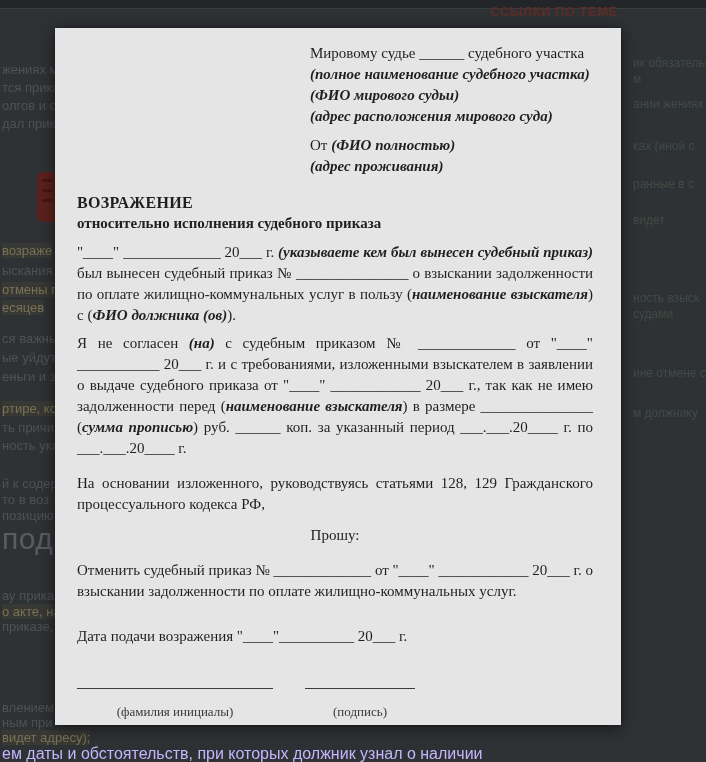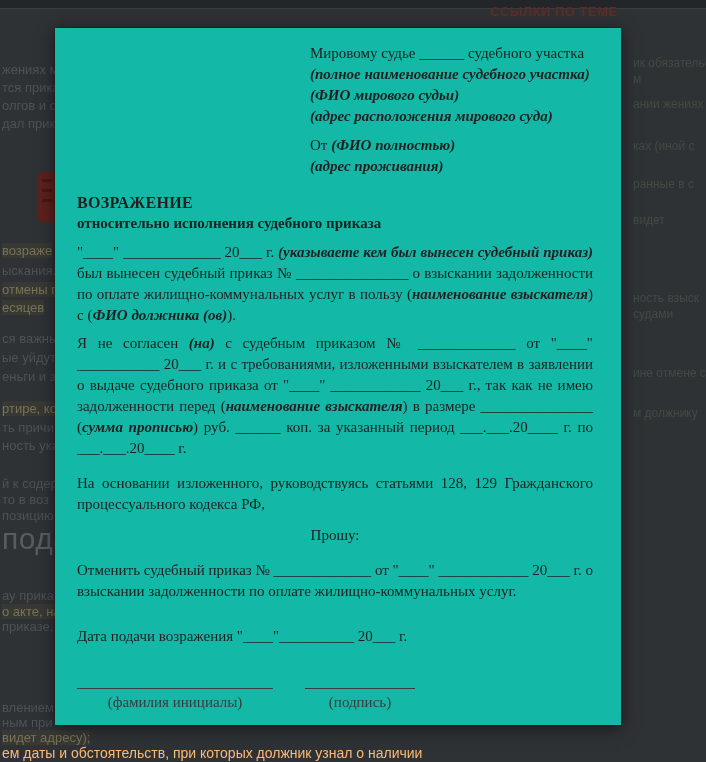--- a/index.html
+++ b/index.html
@@ -24,33 +24,33 @@
     font-size: 13px; color: #4d5255; white-space: nowrap;
   }
   .frag.hl { color: #7a7254; background: rgba(110,100,45,.15); }
   .frag.big { font-size: 30px; color: #585d61; letter-spacing: .5px; }
   .rfrag {
     position: absolute; left: 633px;
     font-size: 12px; color: #414b44; white-space: nowrap;
   }
   .bottom-line {
     position: absolute; left: 2px; top: 745px;
-    font-size: 14px; color: #fdba74; white-space: nowrap;
+    font-size: 16px; color: #c4b5fd; white-space: nowrap;
   }
   .pdf-icon {
     position: absolute; left: 37px; top: 172px; width: 19px; height: 50px;
     background: #5c211d; border-radius: 6px 0 0 6px;
   }
   .pdf-icon i {
     display: block; height: 3px; background: #471713;
     margin: 7px 4px 0 5px; border-radius: 1px;
   }
   .doc {
     position: absolute; left: 55px; top: 28px; width: 566px; height: 697px;
-    background: #14b8a6;
+    background: #e5e5e5;
     box-shadow: 0 3px 16px rgba(0,0,0,.55), 0 0 2px rgba(0,0,0,.4);
     padding: 15px 28px 0 22px;
     font-family: "Liberation Serif", "DejaVu Serif", serif;
     font-size: 15px; line-height: 21px; color: #1f1f1f;
   }
   .addr { margin-left: 233px; }
   .from-block { margin-left: 233px; margin-top: 8px; }
   .bi { font-weight: bold; font-style: italic; }
   .doc-title { margin-top: 15px; text-align: left; font-weight: bold; }
   .doc-title .t1 { font-size: 16px; letter-spacing: .3px; }
@@ -59,21 +59,21 @@
   .p2 { margin-top: 7px; }
   .p3 { margin-top: 14px; }
   .request-label { margin-top: 10px; text-align: center; font-weight: normal; }
   .p4 { margin-top: 14px; }
   .date-line { margin-top: 24px; }
   .sig-row { margin-top: 28px; display: flex; gap: 32px; }
   .sig-col { display: flex; flex-direction: column; align-items: center; }
   .sig-line { border-bottom: 1px solid #3c3c3c; height: 14px; }
   .sig-line.name { width: 196px; }
   .sig-line.sign { width: 110px; }
-  .sig-caption { font-size: 15px; color: #3a3a3a; margin-top: 3px; }
+  .sig-caption { font-size: 13px; color: #3a3a3a; margin-top: 12px; }
 </style>
 </head>
 <body>
 
 <div class="topbar"></div>
 <div class="links-header">ССЫЛКИ ПО ТЕМЕ</div>
 
 <span class="frag" style="top:62px">жениях м</span>
 <span class="frag" style="top:80px">тся прика</span>
 <span class="frag" style="top:98px">олгов и об</span>

